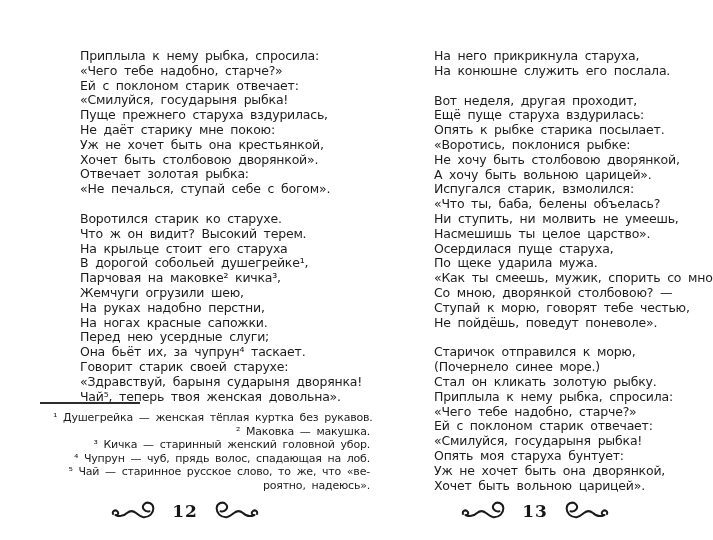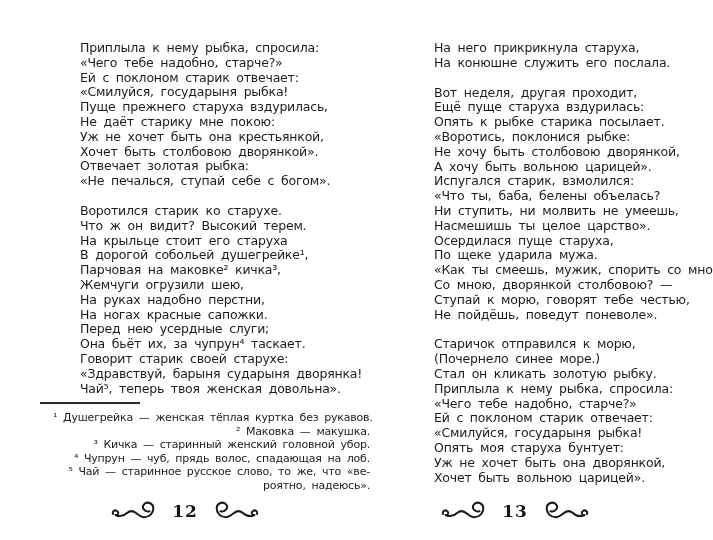--- a/index.html
+++ b/index.html
@@ -2,21 +2,21 @@
 <html lang="ru"><head>
 <meta charset="utf-8">
 <title>Book spread</title>
 <style>
   html,body{margin:0;padding:0;background:#ffffff;}
   .spread{
     position:relative;width:713px;height:540px;background:#ffffff;
     overflow:hidden;font-family:"DejaVu Sans","Liberation Sans",sans-serif;
     color:#1c1c1c;
   }
-  .verse-col{position:absolute;top:41px;}
+  .verse-col{position:absolute;top:49px;}
   .verse-col.left{left:80px;}
   .verse-col.right{left:434px;}
   .stanza + .stanza{margin-top:15px;}
   .verse-line{
     font-size:12.5px;line-height:14.8px;white-space:nowrap;
     word-spacing:3px;letter-spacing:-0.2px;font-weight:500;
   }
   .fn-rule{
     position:absolute;left:40px;top:402px;width:100px;height:2px;
     background:#2b2b2b;border:none;
@@ -25,21 +25,21 @@
   .footnote-line{
     font-size:11px;line-height:13.6px;white-space:nowrap;
     word-spacing:2.5px;letter-spacing:-0.2px;padding-left:13px;
   }
   .footnote-line.wrap{padding-left:0;}
   .footer{
     position:absolute;top:498px;width:200px;height:26px;
     display:flex;align-items:center;justify-content:center;gap:15px;
   }
   .footer.left{left:85px;}
-  .footer.right{left:415px;}
+  .footer.right{left:435px;}
   .pagenum{
     font-family:"DejaVu Serif","Liberation Serif",serif;
     font-weight:bold;font-size:17px;letter-spacing:1px;color:#161616;
   }
   .flourish{display:block;}
   .flourish.mirror{transform:scaleX(-1);}
 </style>
 </head>
 <body>
 

